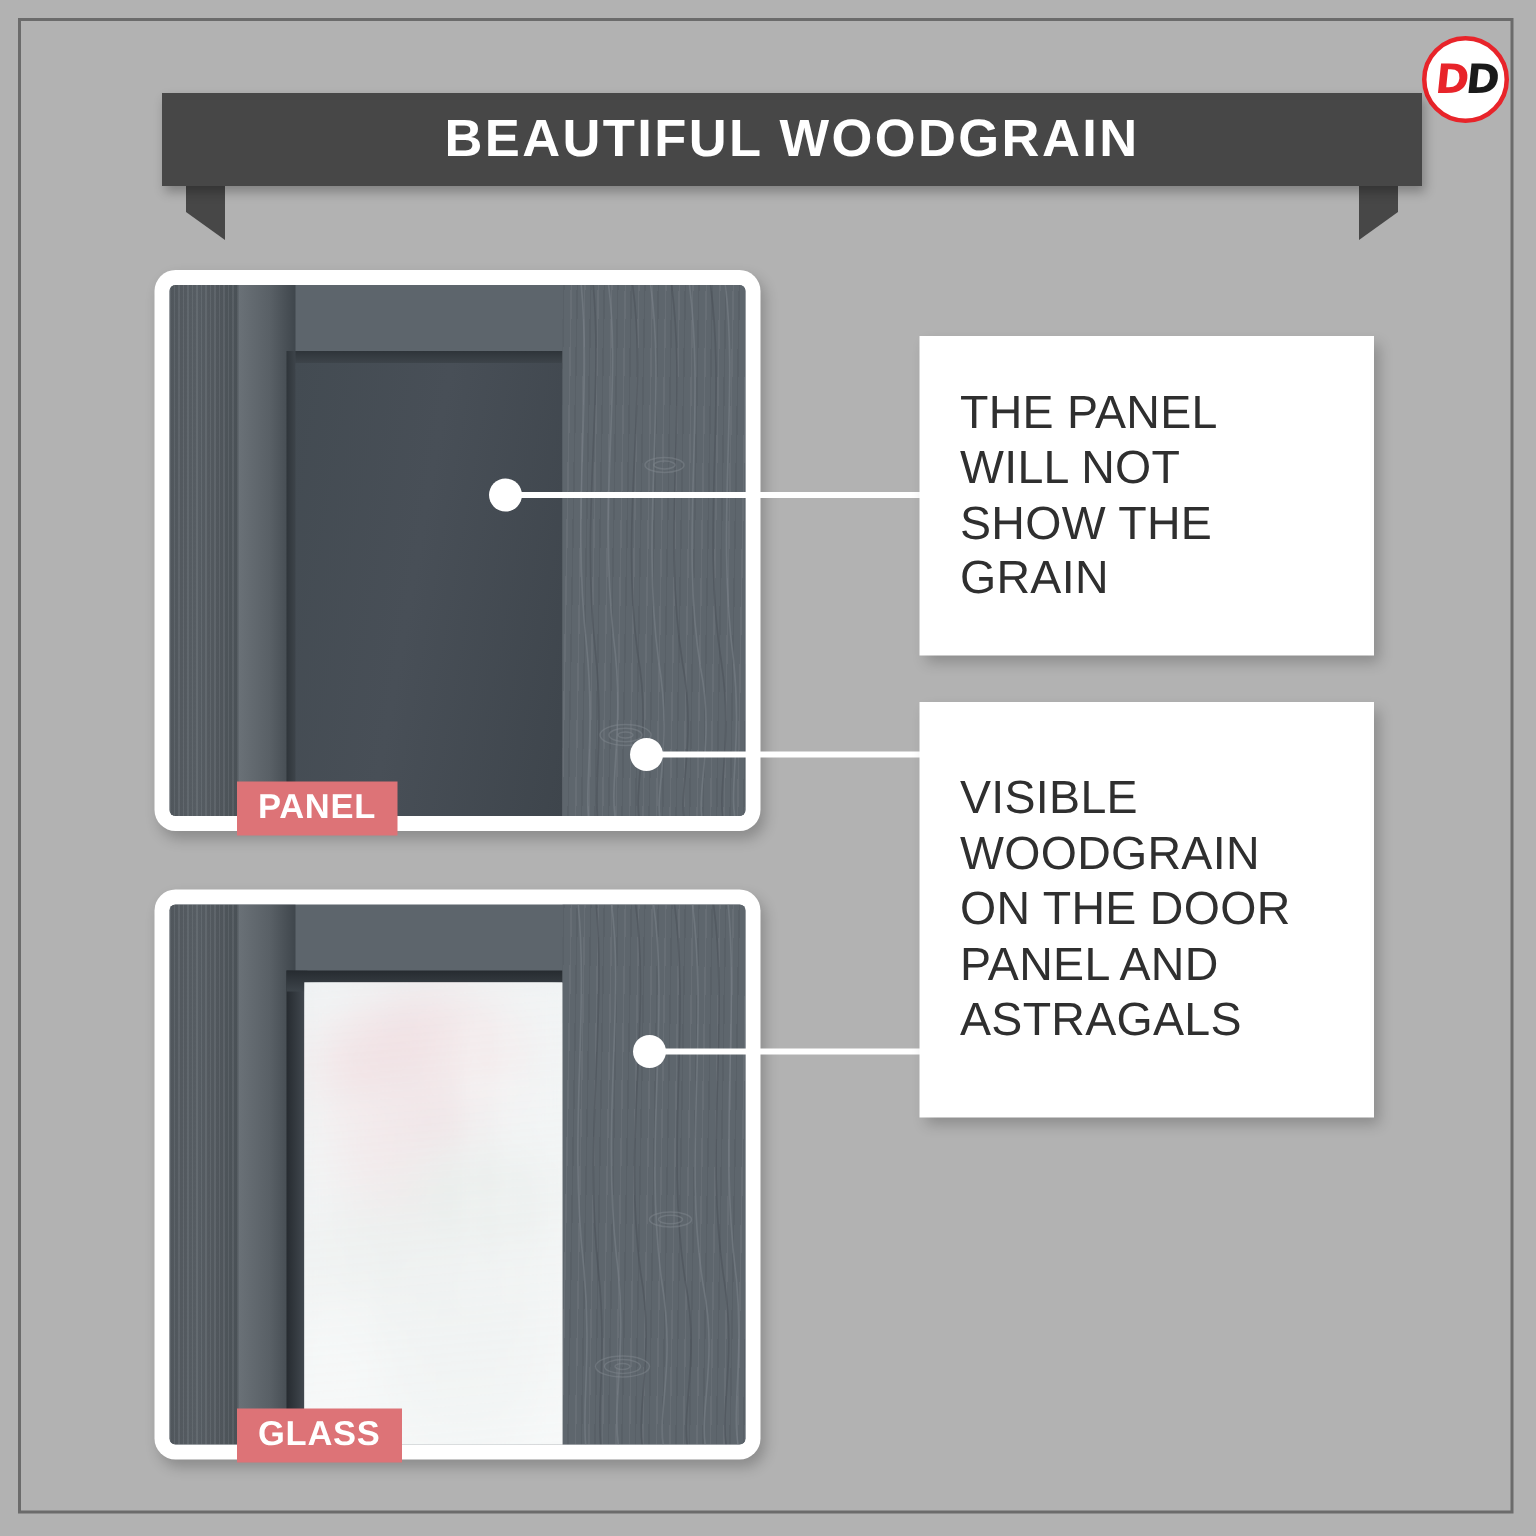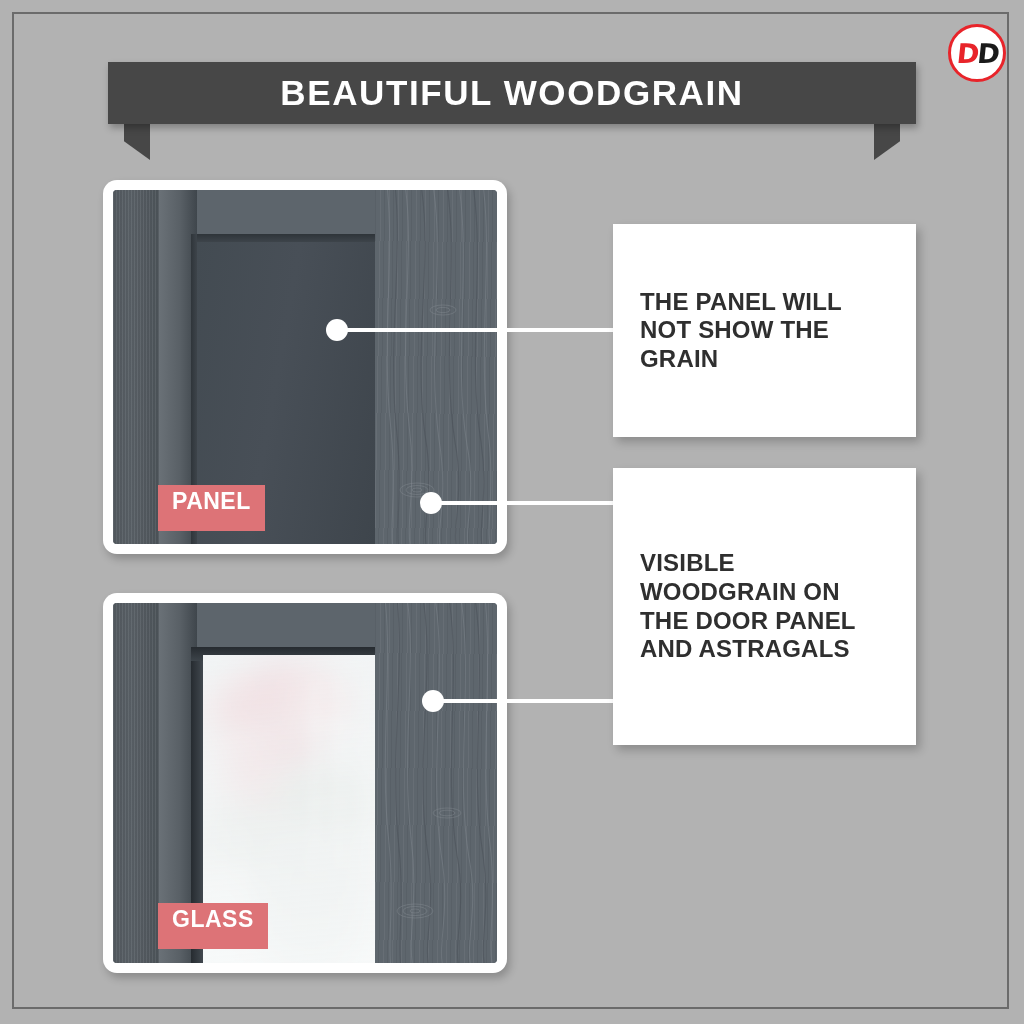--- a/index.html
+++ b/index.html
@@ -61,20 +61,21 @@
   .logo-d1 { color: #e8242a; }
   .logo-d2 { color: #1a1a1a; }
 
   
   .ribbon {
     position: absolute;
     left: 108px;
     top: 62px;
     width: 808px;
     height: 62px;
+    padding-left: 32px;
   }
   .ribbon-bar {
     position: absolute;
     inset: 0;
     background: #474747;
     box-shadow: 2px 4px 7px rgba(0,0,0,0.28);
   }
   .ribbon-title {
     position: absolute;
     inset: 0;
@@ -210,43 +211,44 @@
   }
 
   
   .tag {
     position: absolute;
     background: #dd7377;
     color: #ffffff;
     font-size: 23px;
     font-weight: 600;
     letter-spacing: 0.5px;
-    padding: 5px 14px 18px 14px;
+    padding: 5px 14px 8px 14px;
     line-height: 1;
     white-space: nowrap;
+    margin-top: 36px;
   }
   #tag-panel { left: 158px; top: 485px; }
   #tag-glass { left: 158px; top: 903px; }
 
   
   .callout {
     position: absolute;
     background: #ffffff;
     box-shadow: 4px 5px 9px rgba(0,0,0,0.22);
     box-sizing: border-box;
     display: flex;
     align-items: center;
   }
   #callout-panel { left: 613px; top: 224px; width: 303px; height: 213px; }
   #callout-grain { left: 613px; top: 468px; width: 303px; height: 277px; }
 
   .callout-text {
     color: #2f2f2f;
-    font-size: 24px;
-    font-weight: bold;
+    font-size: 31px;
+    font-weight: normal;
     line-height: 1.19;
     letter-spacing: 0.2px;
     padding: 0 36px 0 27px;
   }
 
   
   .leader-line {
     position: absolute;
     height: 4px;
     background: #ffffff;

